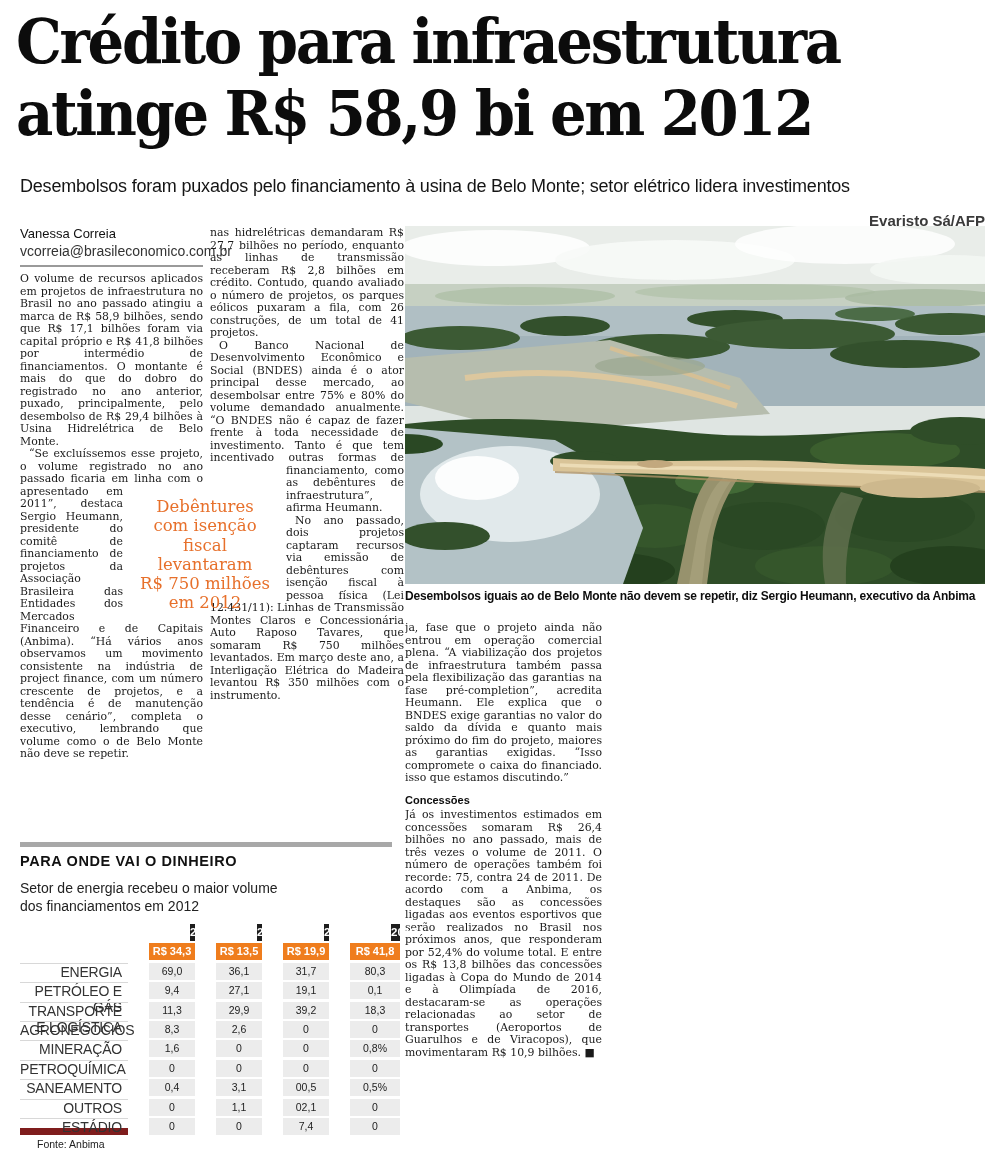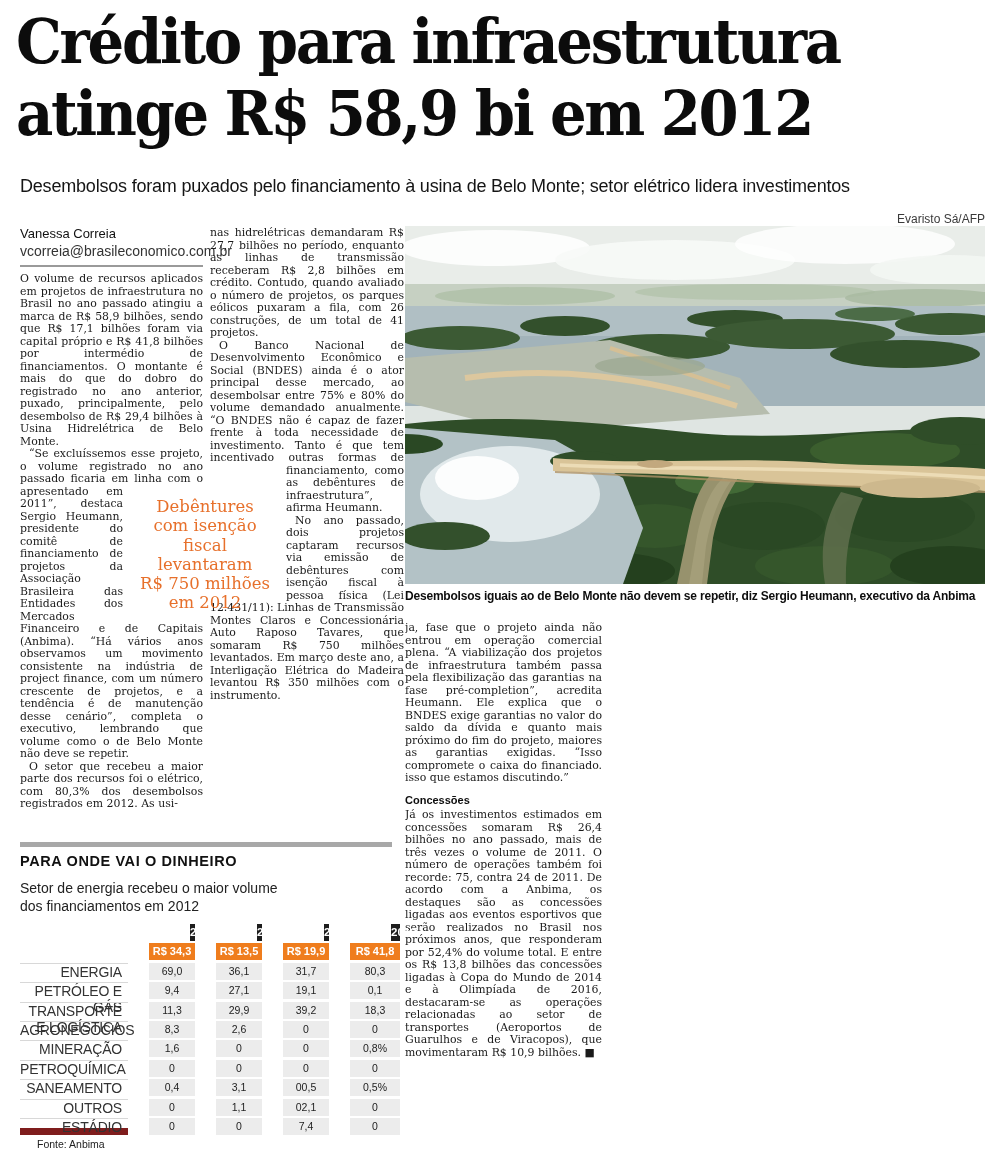--- a/index.html
+++ b/index.html
@@ -44,21 +44,21 @@
   .pq-spacer-left{float:left;width:70px;height:132px;margin-right:6px;}
 
   
   #pullquote{
     left:129px;top:497px;width:152px;text-align:center;
     font-family:"DejaVu Serif",serif;font-size:16.5px;line-height:19.3px;
     color:#e7702b;
   }
 
   
-  #photo-credit{left:405px;top:212px;width:580px;text-align:right;font-size:12px;color:#3a3a3a;}
+  #photo-credit{left:405px;top:212px;width:580px;text-align:right;font-size:15px;color:#3a3a3a;font-weight:bold;}
   #photo{left:405px;top:226px;width:580px;height:358px;background:#dfe5e2;overflow:hidden;}
   #photo svg{display:block;}
   #photo-caption{
     left:405px;top:589px;width:580px;
     font-size:12px;font-weight:bold;letter-spacing:-0.2px;color:#0d0d0d;
   }
 
   
   #info-bar{left:20px;top:842px;width:372px;height:5px;background:#a8a8a8;}
   #info-title{left:20px;top:853px;font-size:14.5px;font-weight:bold;letter-spacing:.6px;color:#111;}
@@ -89,21 +89,20 @@
 </div>
 <div id="subheadline" class="abs">Desembolsos foram puxados pelo financiamento à usina de Belo Monte; setor elétrico lidera investimentos</div>
 
 <div id="byline-name" class="abs">Vanessa Correia</div>
 <div id="byline-email" class="abs">vcorreia@brasileconomico.com.br</div>
 <div id="byline-rule" class="abs"></div>
 
 <div id="col1" class="abs bodycol">
   <p>O volume de recursos aplicados em projetos de infraestrutura no Brasil no ano passado atingiu a marca de R$ 58,9 bilhões, sendo que R$ 17,1 bilhões foram via capital próprio e R$ 41,8 bilhões por intermédio de financiamentos. O montante é mais do que do dobro do registrado no ano anterior, puxado, principalmente, pelo desembolso de R$ 29,4 bilhões à Usina Hidrelétrica de Belo Monte.</p>
   <p class="ind"><span>“Se excluíssemos esse projeto, o volume registrado no ano passado ficaria em linha com o </span><span class="pq-spacer-right"></span><span>apresentado em 2011”, destaca Sergio Heumann, presidente do comitê de financiamento de projetos da Associação Brasileira das Entidades dos Mercados Financeiro e de Capitais (Anbima). “Há vários anos observamos um movimento consistente na indústria de project finance, com um número crescente de projetos, e a tendência é de manutenção desse cenário”, completa o executivo, lembrando que volume como o de Belo Monte não deve se repetir.</span></p>
-  <p class="ind">O setor que recebeu a maior parte dos recursos foi o elétrico, com 80,3% dos desembolsos registrados em 2012. As usi-</p>
 </div>
 
 <div id="col2" class="abs bodycol">
   <p>nas hidrelétricas demandaram R$ 27,7 bilhões no período, enquanto as linhas de transmissão receberam R$ 2,8 bilhões em crédito. Contudo, quando avaliado o número de projetos, os parques eólicos puxaram a fila, com 26 construções, de um total de 41 projetos.</p>
   <p class="ind"><span>O Banco Nacional de Desenvolvimento Econômico e Social (BNDES) ainda é o ator principal desse mercado, ao desembolsar entre 75% e 80% do volume demandado anualmente. “O BNDES não é capaz de fazer frente à toda necessidade de investimento. Tanto é que tem incentivado outras formas de </span><span class="pq-spacer-left"></span><span>financiamento, como as debêntures de infraestrutura”, afirma Heumann.</span></p>
   <p class="ind">No ano passado, dois projetos captaram recursos via emissão de debêntures com isenção fiscal à pessoa física (Lei 12.431/11): Linhas de Transmissão Montes Claros e Concessionária Auto Raposo Tavares, que somaram R$ 750 milhões levantados. Em março deste ano, a Interligação Elétrica do Madeira levantou R$ 350 milhões com o instrumento.</p>
 </div>
 
 <div id="pullquote" class="abs">
   <div>Debêntures</div>

